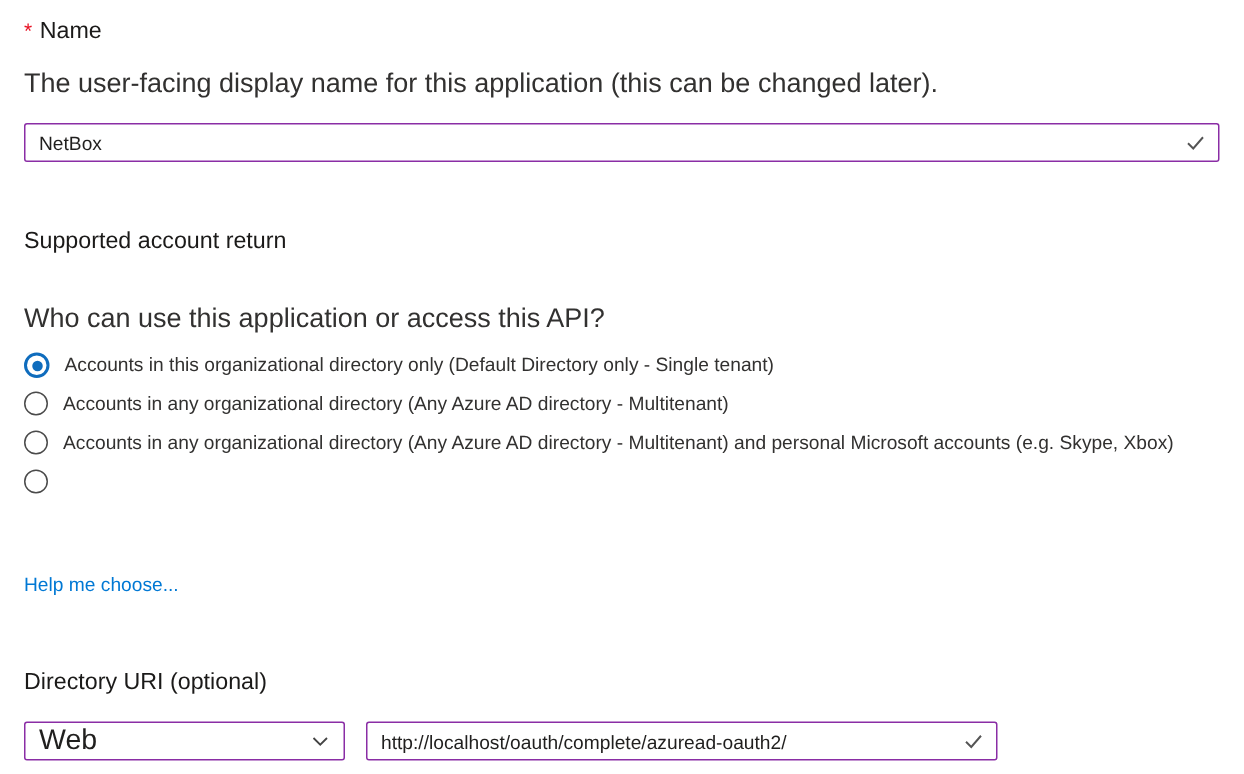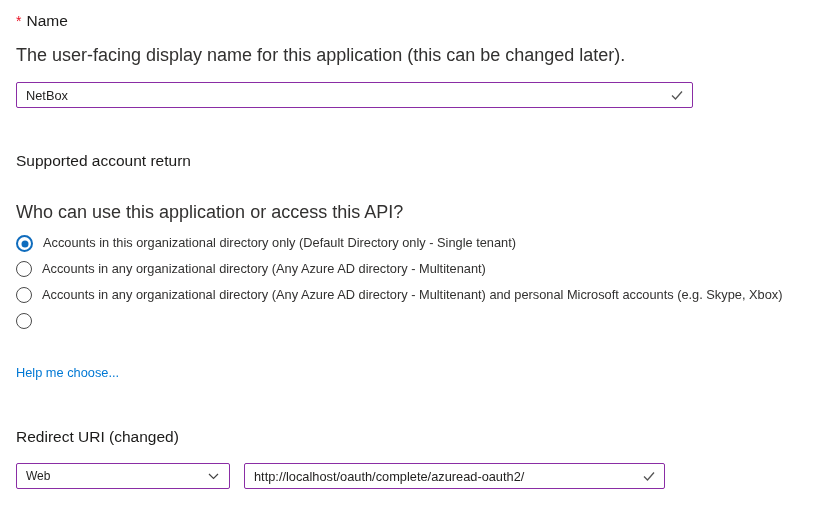--- a/index.html
+++ b/index.html
@@ -30,21 +30,21 @@
   .text-input-wrap {
     margin-top: 16px;
     position: relative;
     height: 26px;
     border: 1.5px solid #8a2da5;
     border-radius: 2px;
     background: #fff;
     display: flex;
     align-items: center;
   }
-  .name-input-wrap { width: 677px; }
+  .name-input-wrap { width: 797px; }
   .text-input {
     border: none; outline: none;
     width: 100%; height: 100%;
     padding: 0 28px 0 9px;
     font-family: "Liberation Sans", sans-serif;
     font-size: 12.8px;
     color: #201f1e;
     background: transparent;
   }
   .valid-check {
@@ -84,21 +84,21 @@
     left: 50%; top: 50%;
     transform: translate(-50%, -50%);
     width: 7px; height: 7px;
     border-radius: 50%;
     background: #0f6cbd;
   }
   .radio-label { font-size: 12.8px; color: #323130; }
 
   .help-link {
     display: inline-block;
-    margin-top: 26px;
+    margin-top: 43px;
     font-size: 12.8px;
     color: #0078d4;
     text-decoration: none;
     cursor: pointer;
   }
 
   
   .redirect-title { margin-top: 47px; }
   .redirect-desc {
     margin-top: 15px;
@@ -115,21 +115,21 @@
     position: relative;
     width: 214px; height: 26px;
     border: 1.5px solid #8a2da5;
     border-radius: 2px;
     background: #fff;
     display: flex;
     align-items: center;
     cursor: pointer;
   }
   .select-value {
-    font-size: 12px;
+    font-size: 19px;
     color: #201f1e;
     padding-left: 9px;
   }
   .chevron {
     position: absolute;
     right: 9px; top: 50%;
     transform: translateY(-50%);
     width: 13px; height: 13px;
     pointer-events: none;
   }
@@ -174,21 +174,21 @@
       <span class="radio-label">Accounts in any organizational directory (Any Azure AD directory - Multitenant) and personal Microsoft accounts (e.g. Skype, Xbox)</span>
     </div>
     <div class="radio-row">
       <span class="radio-circle"></span>
     </div>
   </div>
 
   <a class="help-link">Help me choose...</a>
 
   
-  <div class="section-title redirect-title">Redirect URI (changed)</div>
+  <div class="section-title redirect-title">Directory URI (optional)</div>
 
 
   <div class="redirect-row">
     <div class="select-wrap">
       <span class="select-value">Web</span>
       <svg class="chevron" viewBox="0 0 13 13">
           <path d="M2 4.5 L6.5 9 L11 4.5" fill="none" stroke="#444444" stroke-width="1.2"></path>
         </svg>
     </div>
     <div class="text-input-wrap uri-input-wrap">

